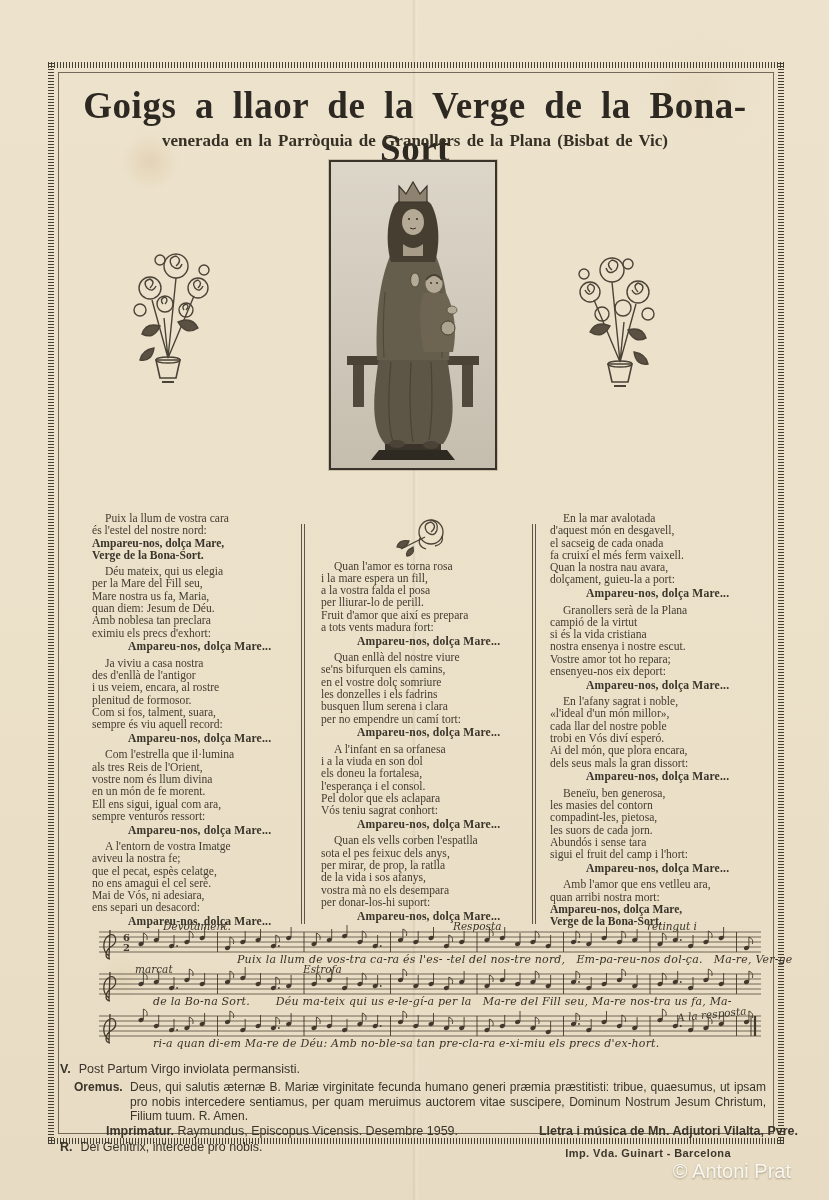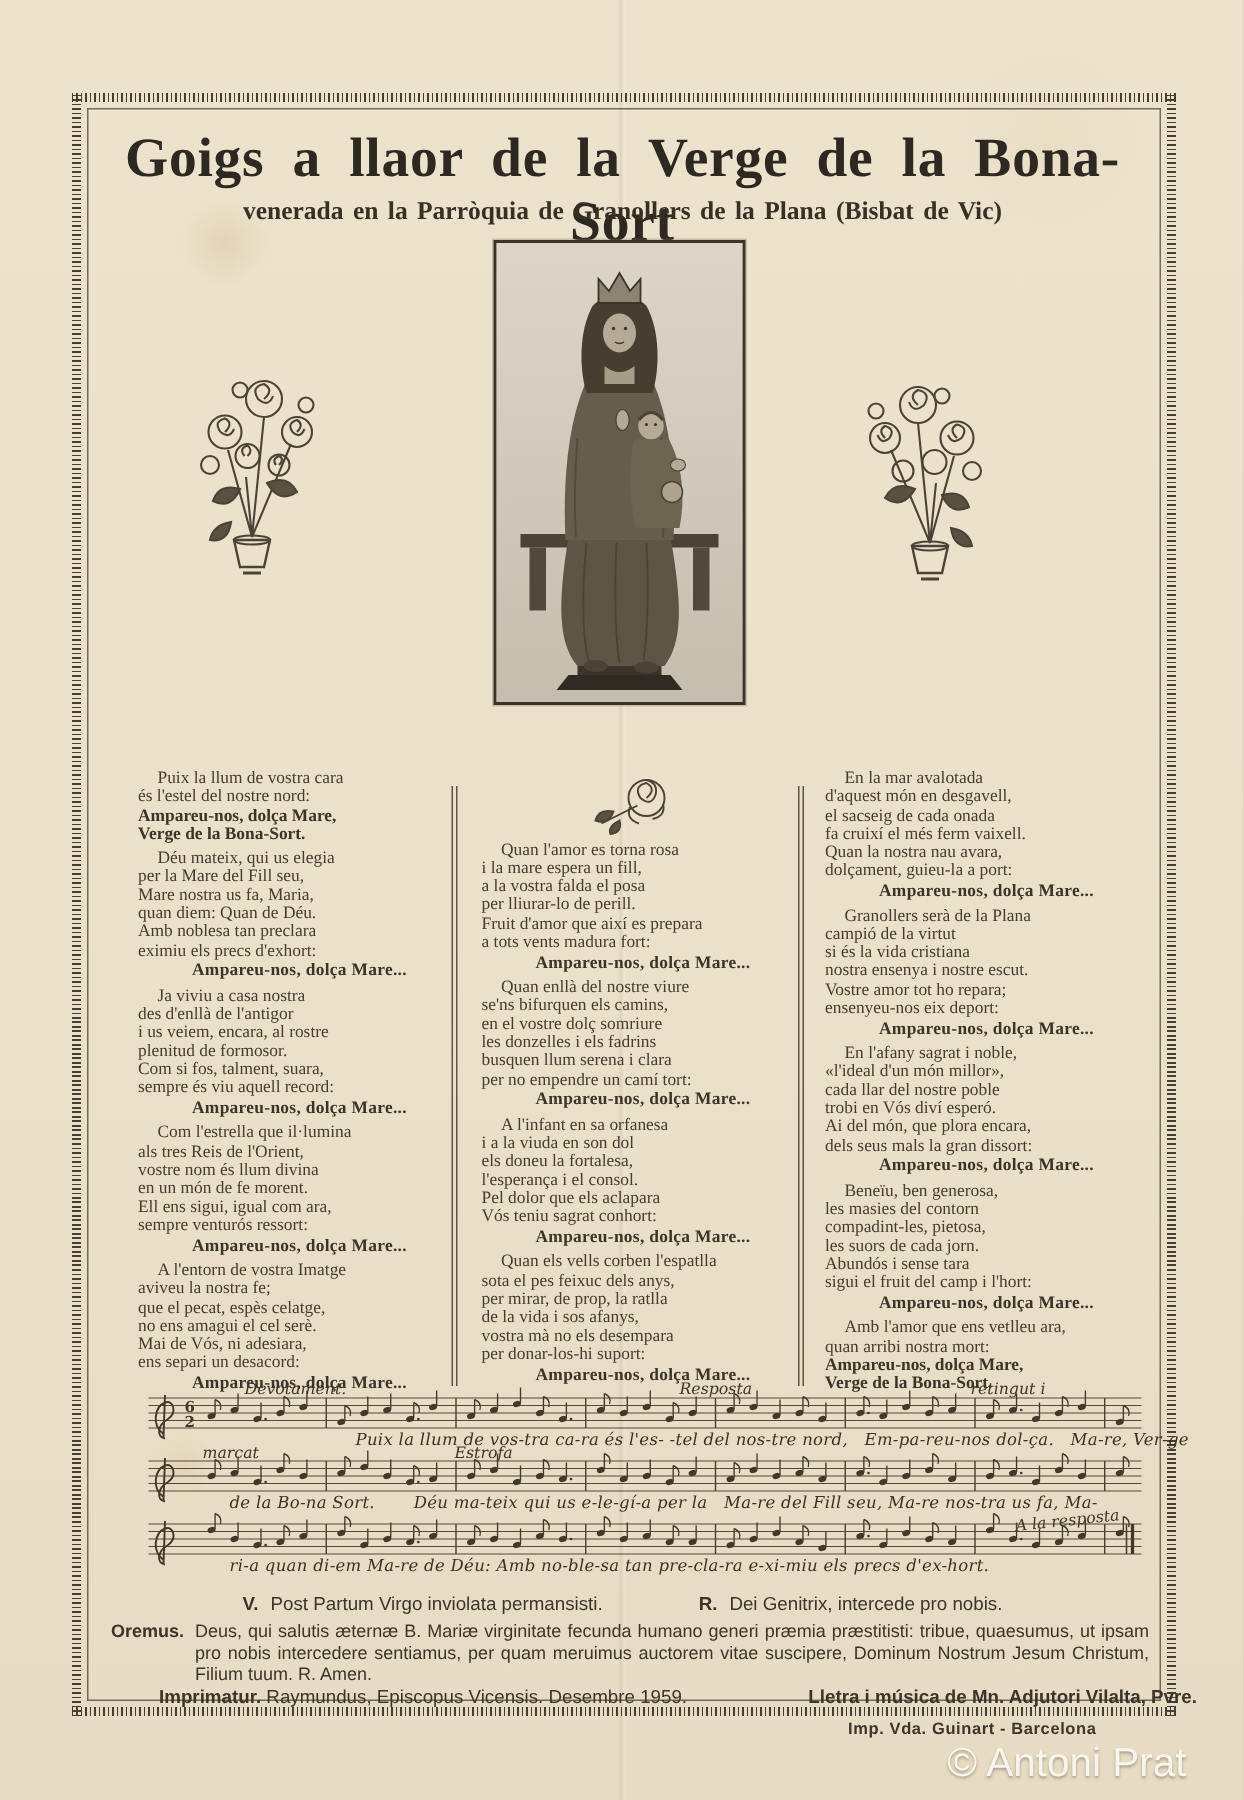--- a/index.html
+++ b/index.html
@@ -51,33 +51,33 @@
   .pline.bold{font-weight:bold;color:#3a342a;}
   .refrain{font-size:11.6px;line-height:12.3px;font-weight:bold;color:#3a342a;margin:1.5px 0 2.5px 36px;letter-spacing:.2px;white-space:nowrap;}
   .rose-holder{height:44px;text-align:center;margin:-4px 0 2px -10px;}
   
   .music{position:absolute;left:95px;top:920px;width:672px;height:142px;}
   .m-ann{position:absolute;font-style:italic;font-size:10.5px;color:#3c352a;font-family:"DejaVu Serif",serif;white-space:nowrap;}
   .m-lyrics{position:absolute;left:0;width:672px;font-style:italic;font-size:11px;color:#383227;font-family:"DejaVu Serif",serif;white-space:pre;letter-spacing:.2px;}
   
   .versicle{
     position:absolute;left:60px;top:1062px;width:710px;display:flex;justify-content:center;gap:64px;
-    font-family:"Liberation Sans",sans-serif;font-size:12.5px;color:#3a342b;
+    font-family:"Liberation Sans",sans-serif;font-size:12.5px;color:#3a342b;flex-direction:column;
   }
   .versicle b{margin-right:8px;}
   .oremus{position:absolute;left:74px;top:1080px;width:692px;font-family:"Liberation Sans",sans-serif;font-size:12px;line-height:14.6px;color:#3a342b;}
   .oremus .olabel{position:absolute;left:0;top:0;font-weight:bold;}
   .oremus .otext{display:block;margin-left:56px;text-align:justify;}
   .imprint-row{position:absolute;left:74px;top:1124px;width:692px;display:flex;justify-content:space-between;font-family:"Liberation Sans",sans-serif;font-size:12.5px;color:#3a342b;padding-left:32px;}
   .imprint-row b{font-weight:bold;}
   .credit{font-weight:bold;}
   .printer{position:absolute;right:98px;top:1147px;font-family:"Liberation Sans",sans-serif;font-size:11px;font-weight:bold;letter-spacing:.4px;color:#3c362c;}
   .watermark{
     position:absolute;right:38px;top:1160px;font-family:"Liberation Sans",sans-serif;
-    font-size:27px;color:rgba(253,251,245,.93);text-shadow:0 1px 2px rgba(95,85,60,.5);
+    font-size:20px;color:rgba(253,251,245,.93);text-shadow:0 1px 2px rgba(95,85,60,.5);
   }
 </style>
 </head>
 <body>
 
 <div class="paper">
 
   <div class="frame-band fb-h fb-top"></div>
   <div class="frame-band fb-h fb-bottom"></div>
   <div class="frame-band fb-v fb-left"></div>
@@ -190,21 +190,21 @@
         <div class="stanza">
           <div class="pline first">Puix la llum de vostra cara</div>
           <div class="pline">és l'estel del nostre nord:</div>
           <div class="pline bold">Ampareu-nos, dolça Mare,</div>
           <div class="pline bold">Verge de la Bona-Sort.</div>
         </div>
         <div class="stanza">
           <div class="pline first">Déu mateix, qui us elegia</div>
           <div class="pline">per la Mare del Fill seu,</div>
           <div class="pline">Mare nostra us fa, Maria,</div>
-          <div class="pline">quan diem: Quan de Déu.</div>
+          <div class="pline">quan diem: Jesum de Déu.</div>
           <div class="pline">Amb noblesa tan preclara</div>
           <div class="pline">eximiu els precs d'exhort:</div>
           <div class="refrain">Ampareu-nos, dolça Mare...</div>
         </div>
         <div class="stanza">
           <div class="pline first">Ja viviu a casa nostra</div>
           <div class="pline">des d'enllà de l'antigor</div>
           <div class="pline">i us veiem, encara, al rostre</div>
           <div class="pline">plenitud de formosor.</div>
           <div class="pline">Com si fos, talment, suara,</div>

